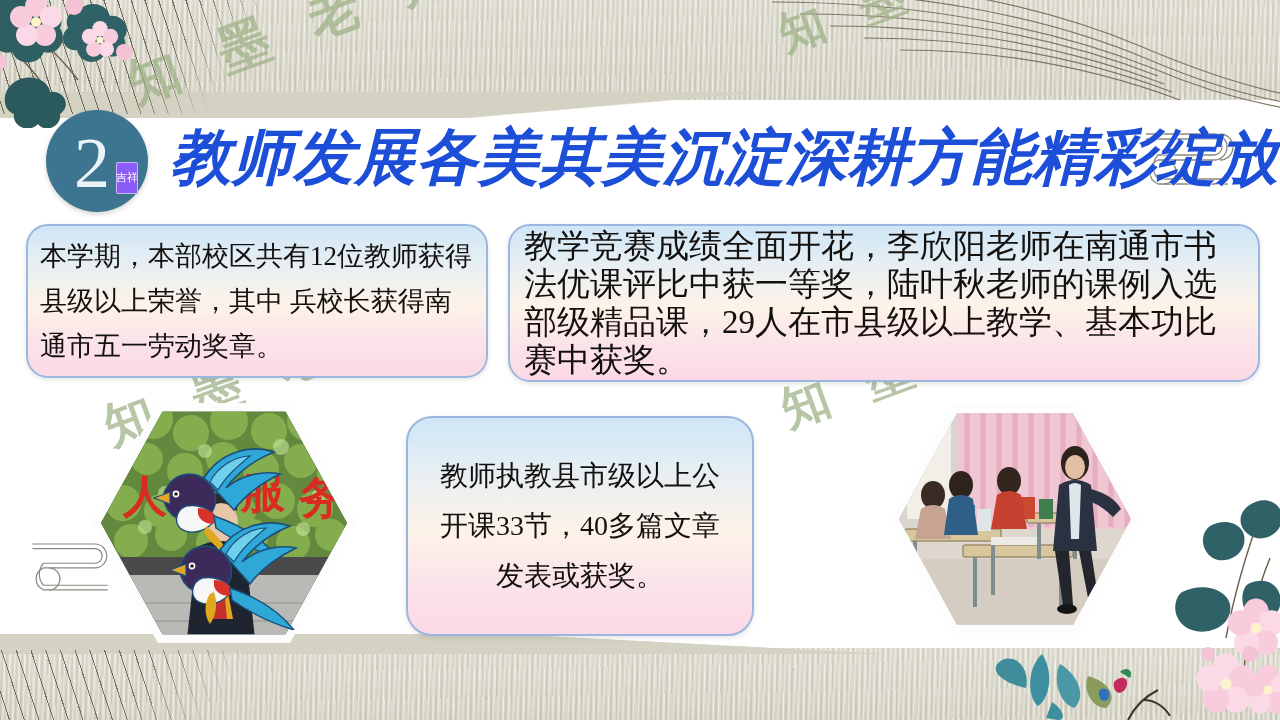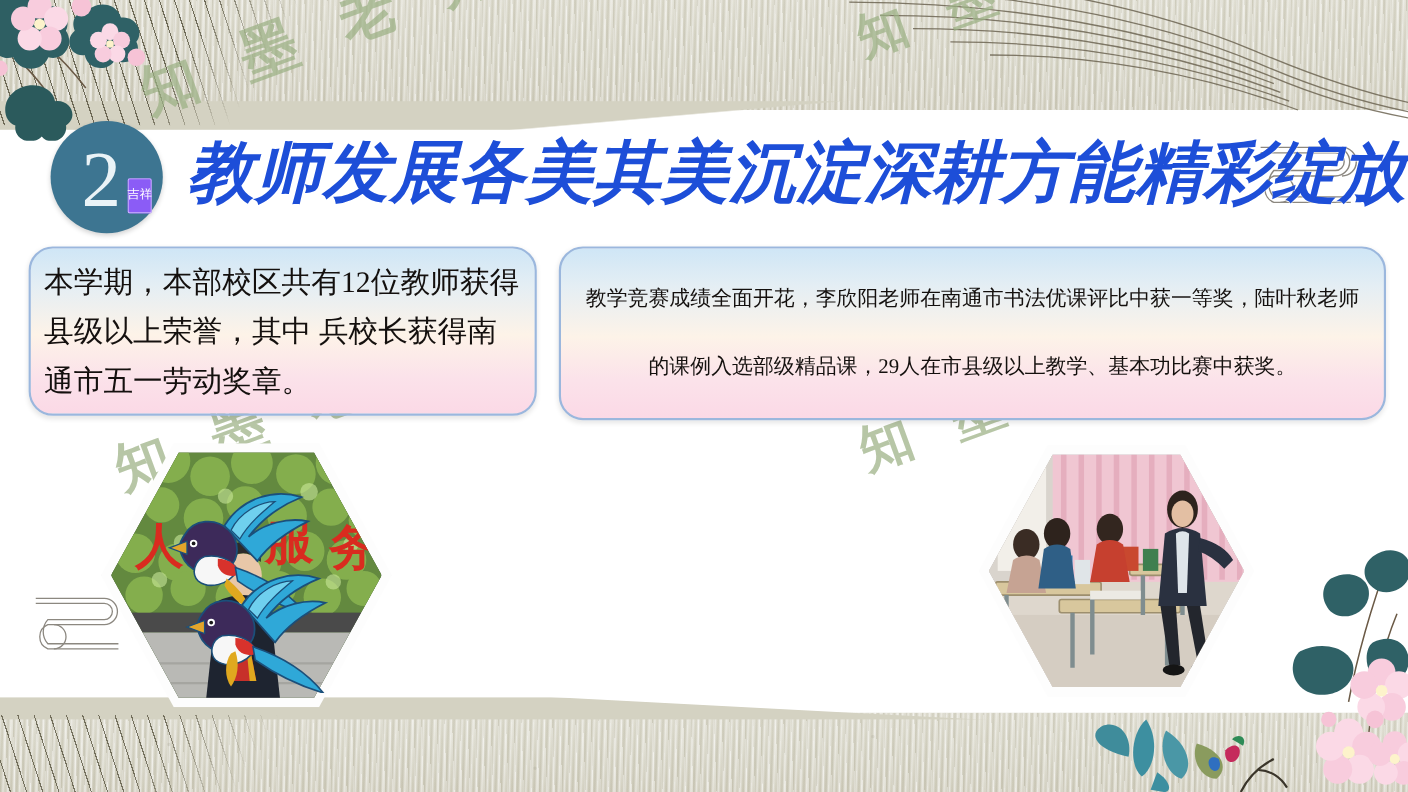--- a/index.html
+++ b/index.html
@@ -79,21 +79,21 @@
   .card{position:absolute;border-radius:22px;border:2px solid #9bb7dd;box-sizing:border-box;
     background:linear-gradient(180deg,#cfe6f6 0%,#e4eef4 22%,#fdf3e8 52%,#fbe2ea 78%,#fbd9e6 100%);
     box-shadow:0 2px 5px rgba(0,0,0,.10);
     display:flex;align-items:center;justify-content:center;}
   .card p{margin:0;color:#14100e;font-weight:400;
     font-family:"Liberation Serif","DejaVu Serif",serif;}
 
   .card-left{left:26px;top:224px;width:462px;height:154px;}
   .card-left p{font-size:27px;line-height:45px;padding:0 12px;text-align:left;}
   .card-right{left:508px;top:224px;width:752px;height:158px;}
-  .card-right p{font-size:19px;line-height:62px;padding:0 14px;text-align:center;text-indent:0;}
+  .card-right p{font-size:33px;line-height:38px;padding:0 14px;text-indent:0;}
   .card-mid{left:406px;top:416px;width:348px;height:220px;border-radius:26px;}
   .card-mid p{font-size:28px;line-height:50px;text-align:center;padding:0 20px;}
 
   
   .hexwrap{position:absolute;}
   .hexframe,.hexphoto{
     -webkit-clip-path:polygon(25% 2%,75% 2%,100% 50%,75% 98%,25% 98%,0% 50%);
             clip-path:polygon(25% 2%,75% 2%,100% 50%,75% 98%,25% 98%,0% 50%);}
   .hexframe{position:absolute;inset:0;background:#fdfdfd;filter:drop-shadow(0 2px 5px rgba(0,0,0,.22));}
   .hexphoto{position:absolute;inset:9px;overflow:hidden;background:#888;}
@@ -251,20 +251,23 @@
   <div class="heading">教师发展各美其美沉淀深耕方能精彩绽放</div>
 
   <div class="card card-left">
     <p>本学期，本部校区共有12位教师获得县级以上荣誉，其中    兵校长获得南通市五一劳动奖章。</p>
   </div>
 
   <div class="card card-right">
     <p>教学竞赛成绩全面开花，李欣阳老师在南通市书法优课评比中获一等奖，陆叶秋老师的课例入选部级精品课，29人在市县级以上教学、基本功比赛中获奖。</p>
   </div>
 
+  <div class="card card-mid">
+    <p>教师执教县市级以上公开课33节，40多篇文章发表或获奖。</p>
+  </div>
 
   <div class="hexwrap hex-left">
     <div class="hexframe"></div>
     <div class="hexphoto">
       <svg viewBox="0 0 246 232" preserveAspectRatio="xMidYMid slice">
         <rect width="246" height="232" fill="#4f6f3b"></rect>
         <rect width="246" height="150" fill="#63893f"></rect>
         <g fill="#8ab551" opacity=".85">
           <circle cx="18" cy="22" r="17"></circle>
             <circle cx="52" cy="12" r="20"></circle>

